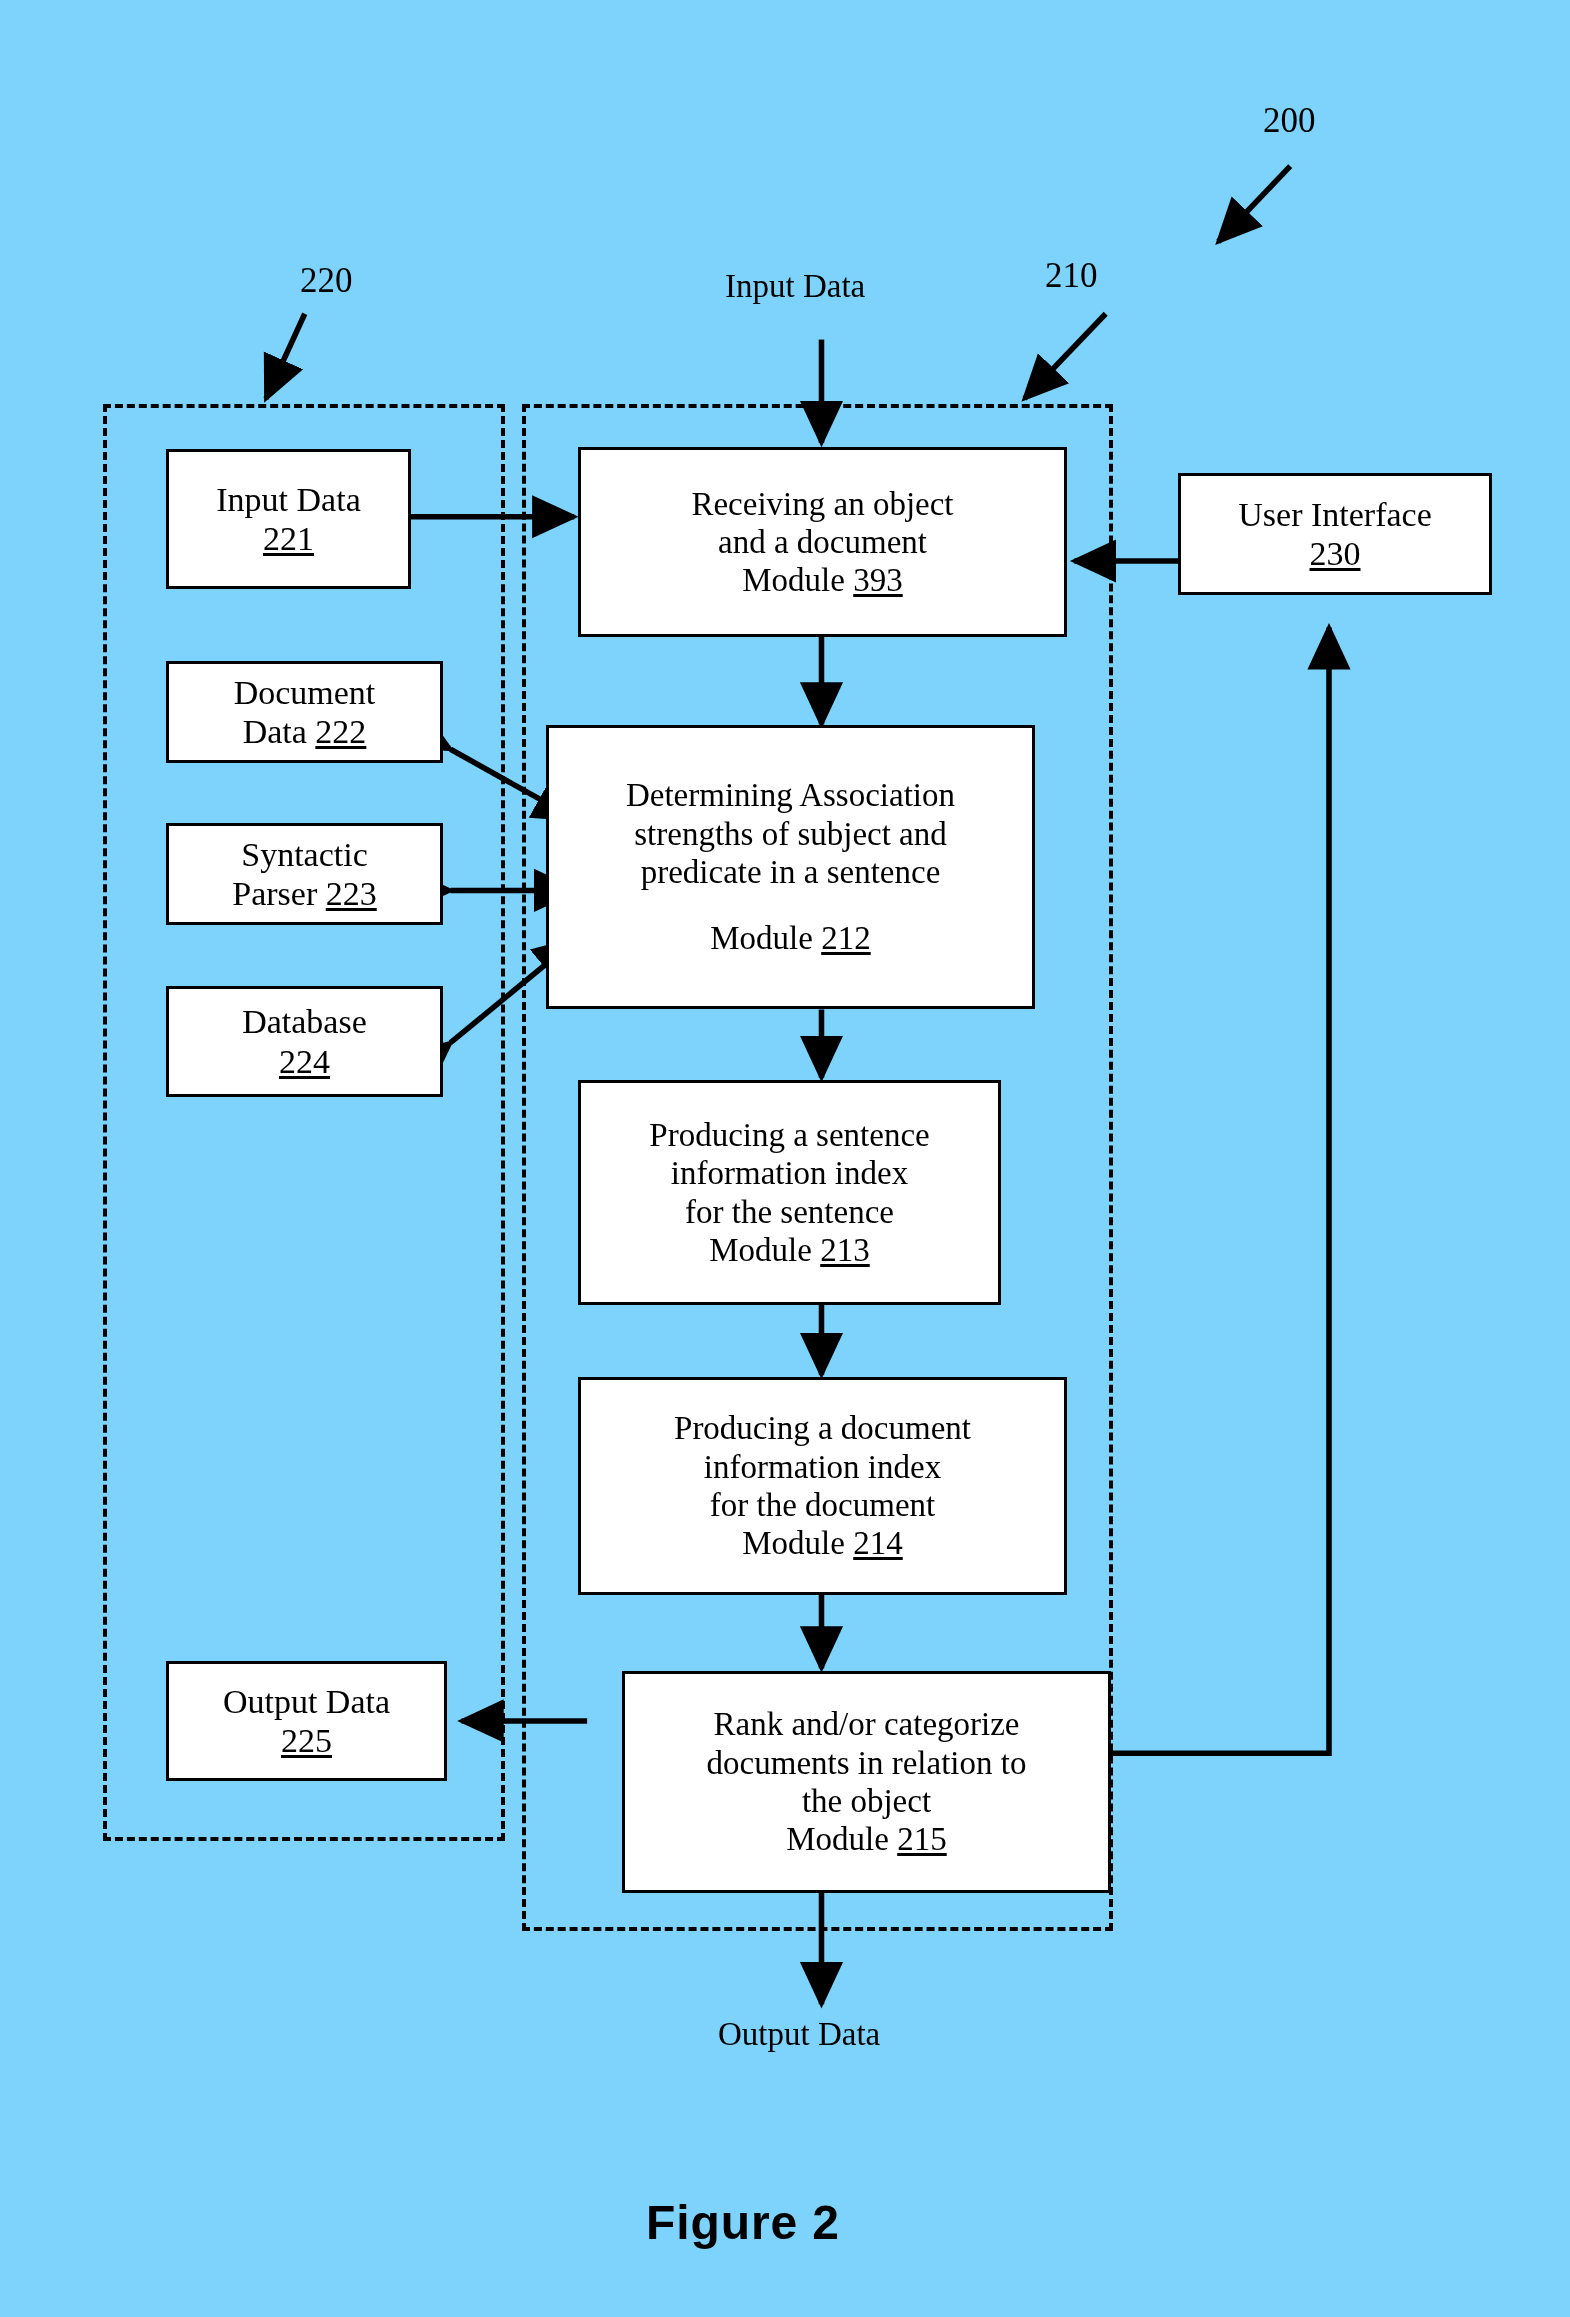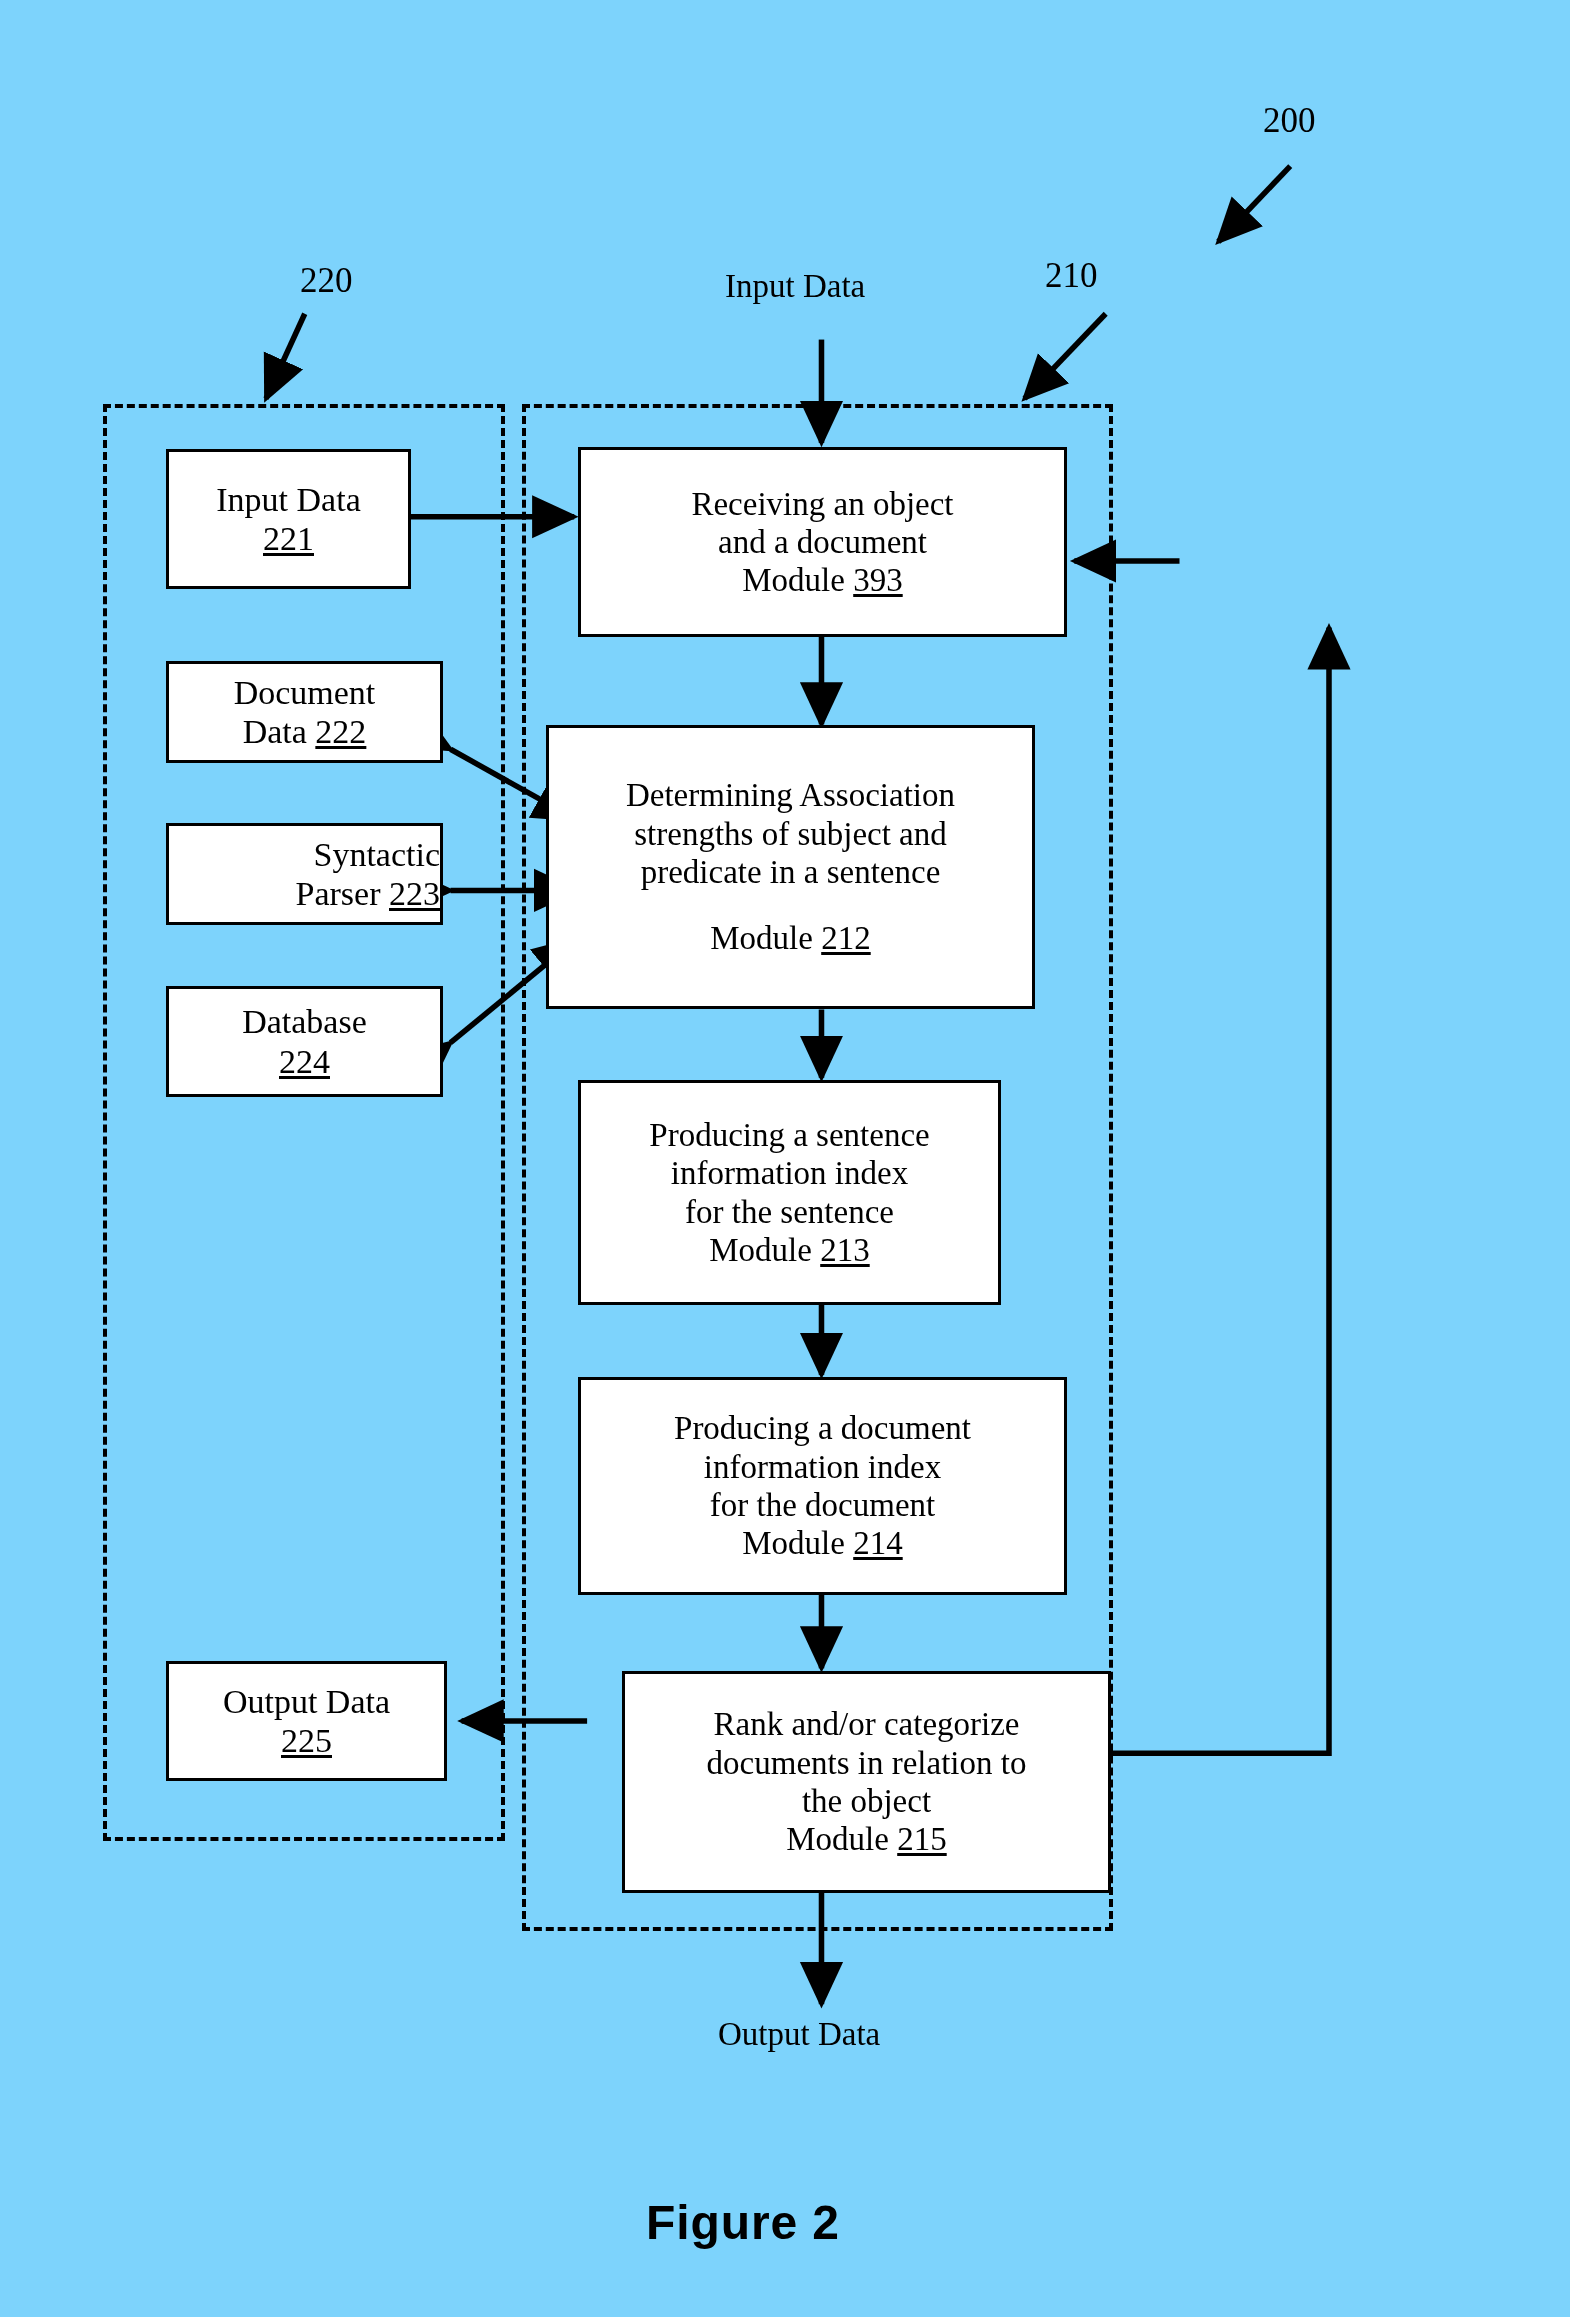--- a/index.html
+++ b/index.html
@@ -85,21 +85,21 @@
   <div class="box" style="left:166px;top:449px;width:245px;height:140px;font-size:34px;">
     <span class="ln">Input Data</span>
     <span class="ln u">221</span>
   </div>
 
   <div class="box" style="left:166px;top:661px;width:277px;height:102px;font-size:34px;">
     <span class="ln">Document</span>
     <span class="ln"><span>Data</span> <span class="u">222</span></span>
   </div>
 
-  <div class="box" style="left:166px;top:823px;width:277px;height:102px;font-size:34px;align-items:flex-end;">
+  <div class="box" style="left:166px;top:823px;width:277px;height:102px;font-size:34px;">
     <span class="ln">Syntactic</span>
     <span class="ln"><span>Parser</span> <span class="u">223</span></span>
   </div>
 
   <div class="box" style="left:166px;top:986px;width:277px;height:111px;font-size:34px;">
     <span class="ln">Database</span>
     <span class="ln u">224</span>
   </div>
 
   <div class="box" style="left:166px;top:1661px;width:281px;height:120px;font-size:34px;">
@@ -135,17 +135,21 @@
     <span class="ln"><span>Module</span> <span class="u">214</span></span>
   </div>
 
   <div class="box" style="left:578px;top:1671px;width:489px;height:222px;font-size:33px;margin-left:44px;">
     <span class="ln">Rank and/or categorize</span>
     <span class="ln">documents in relation to</span>
     <span class="ln">the object</span>
     <span class="ln"><span>Module</span> <span class="u">215</span></span>
   </div>
 
+  <div class="box" style="left:1178px;top:473px;width:314px;height:122px;font-size:34px;">
+    <span class="ln">User Interface</span>
+    <span class="ln u">230</span>
+  </div>
 
   <div class="caption" style="left:646px;top:2195px;">Figure 2</div>
 
 </div>
 
 
 </body></html>

